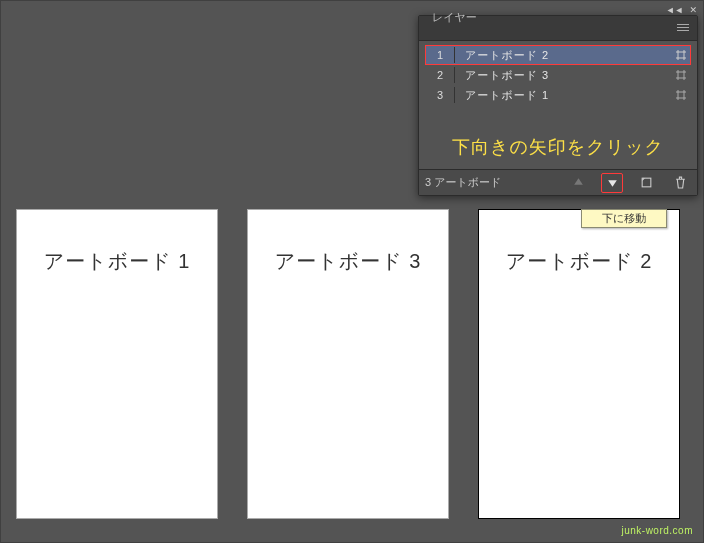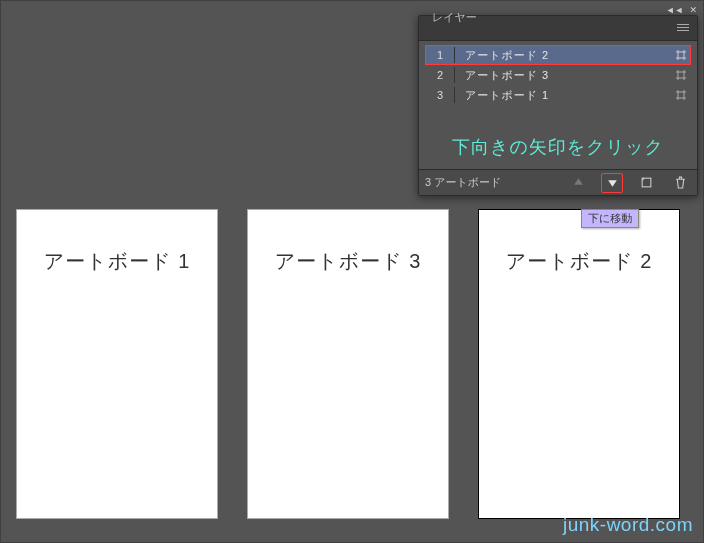--- a/index.html
+++ b/index.html
@@ -124,21 +124,21 @@
     letter-spacing: 1px;
   }
   .row .crop {
     width: 18px;
     display:flex; justify-content:center;
     color:#aaa;
     cursor:pointer;
   }
   .crop svg { width:12px; height:12px; }
   .annot {
-    color: #5eead4;
+    color: #fde047;
     font-size: 18px;
     text-align: center;
     padding: 28px 4px 10px 4px;
     letter-spacing: 1px;
   }
   .footer {
     display:flex;
     align-items:center;
     height: 26px;
     padding: 6px 6px;
@@ -160,35 +160,35 @@
     border-radius:2px;
   }
   .fbtn.enabled { color:#ddd; }
   .fbtn.hl { border:1px solid #ff3a3a; color:#eee; }
   .fbtn svg { width:13px; height:13px; }
   
   .tooltip {
     position:absolute;
     left: 580px;
     top: 208px;
-    background:#c4b5fd;
+    background:#fef9c3;
     border:1px solid #8a8a72;
     font-size:11px;
     color:#333;
-    padding:1px 6px;
+    padding:1px 20px;
     white-space:nowrap;
     box-shadow: 1px 1px 2px rgba(0,0,0,.3);
   }
   
   .watermark {
     position:absolute;
     right: 10px;
     bottom: 6px;
-    font-size: 19px;
-    color: #7dd3fc;
+    font-size: 10px;
+    color: #bef264;
     letter-spacing: .5px;
   }
 </style>
 </head>
 <body>
 
 <div class="canvas">
 
   <div class="artboard ab1">
     <div class="ab-title">アートボード 1</div>

